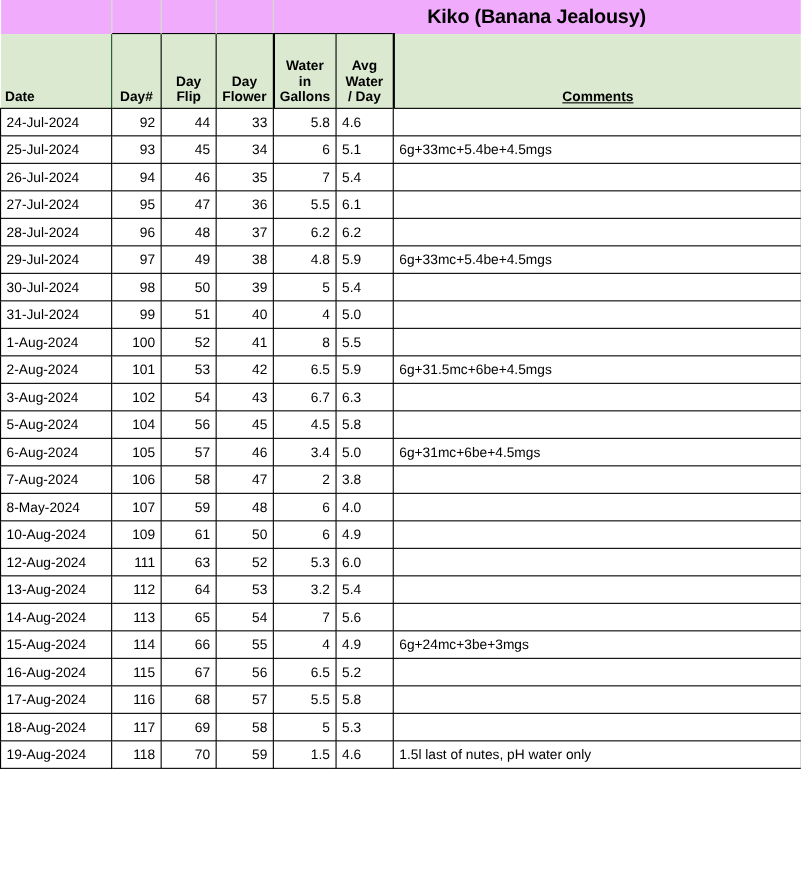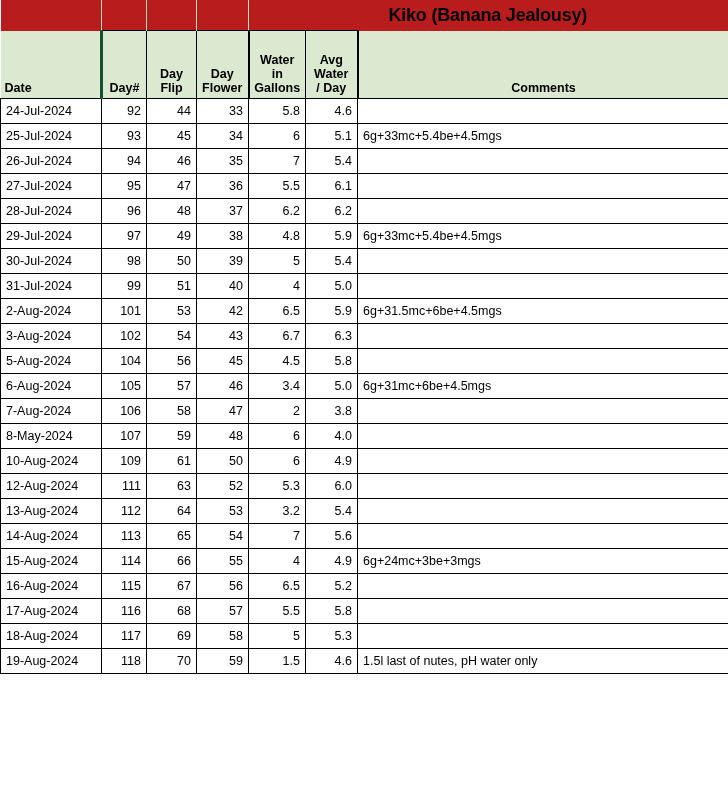--- a/index.html
+++ b/index.html
@@ -35,21 +35,21 @@
   col.c-day     { width: 45px;  }
   col.c-flip    { width: 50px;  }
   col.c-flower  { width: 52px;  }
   col.c-water   { width: 57px;  }
   col.c-avg     { width: 52px;  }
   col.c-comment { width: 371px; }
 
   
   tr.band-title td {
     height: 30px;
-    background: #b91c1c;
+    background: #f0abfc;
     border-right: 1px solid #cfe0c2;
     padding: 0;
   }
   tr.band-title td.title-cell {
     border-right: none;
     text-align: center;
     font-weight: bold;
     font-size: 18px;
     letter-spacing: -0.2px;
     padding-right: 2px;
@@ -67,27 +67,28 @@
     padding: 0 4px 3px 4px;
     border: 1px solid #000000;
     border-top: 1px solid #000000;
     line-height: 1.12;
     box-sizing: border-box;
   }
   tr.head th.h-date {
     text-align: left;
     border-left: none;
     border-top: none;
-    border-right: 3px solid #14532d;
+    border-right: 1px solid #14532d;
   }
   tr.head th.h-num { text-align: center; }
   tr.head th.h-comment {
     text-align: center;
     border-right: none;
     border-top: none;
+    text-decoration: underline;
   }
   
   tr.head th.thick-l { border-left: 2px solid #000; }
   tr.head th.thick-r { border-right: 2px solid #000; }
 
   
   tbody tr.data td {
     height: 25px;
     border: 1px solid #000000;
     padding: 0 5px;
@@ -95,21 +96,20 @@
     white-space: nowrap;
     overflow: hidden;
     background: #ffffff;
   }
   td.d-date {
     text-align: left;
     border-left: none;
   }
   td.d-num { text-align: right; }
   td.d-avg {
-    text-align: right;
     background: #f0f0f0;
   }
   td.d-comment {
     text-align: left;
     border-right: none;
   }
   td.thick-l { border-left: 2px solid #000; }
   td.thick-r { border-right: 2px solid #000; }
 </style>
 </head>
@@ -234,20 +234,29 @@
         <tr class="data">
           <td class="d-date">31-Jul-2024</td>
           <td class="d-num">99</td>
           <td class="d-num">51</td>
           <td class="d-num">40</td>
           <td class="d-num thick-l">4</td>
           <td class="d-avg thick-r">5.0</td>
           <td class="d-comment"></td>
         </tr>
         <tr class="data">
+          <td class="d-date">1-Aug-2024</td>
+          <td class="d-num">100</td>
+          <td class="d-num">52</td>
+          <td class="d-num">41</td>
+          <td class="d-num thick-l">8</td>
+          <td class="d-avg thick-r">5.5</td>
+          <td class="d-comment"></td>
+        </tr>
+        <tr class="data">
           <td class="d-date">2-Aug-2024</td>
           <td class="d-num">101</td>
           <td class="d-num">53</td>
           <td class="d-num">42</td>
           <td class="d-num thick-l">6.5</td>
           <td class="d-avg thick-r">5.9</td>
           <td class="d-comment">6g+31.5mc+6be+4.5mgs</td>
         </tr>
         <tr class="data">
           <td class="d-date">3-Aug-2024</td>

